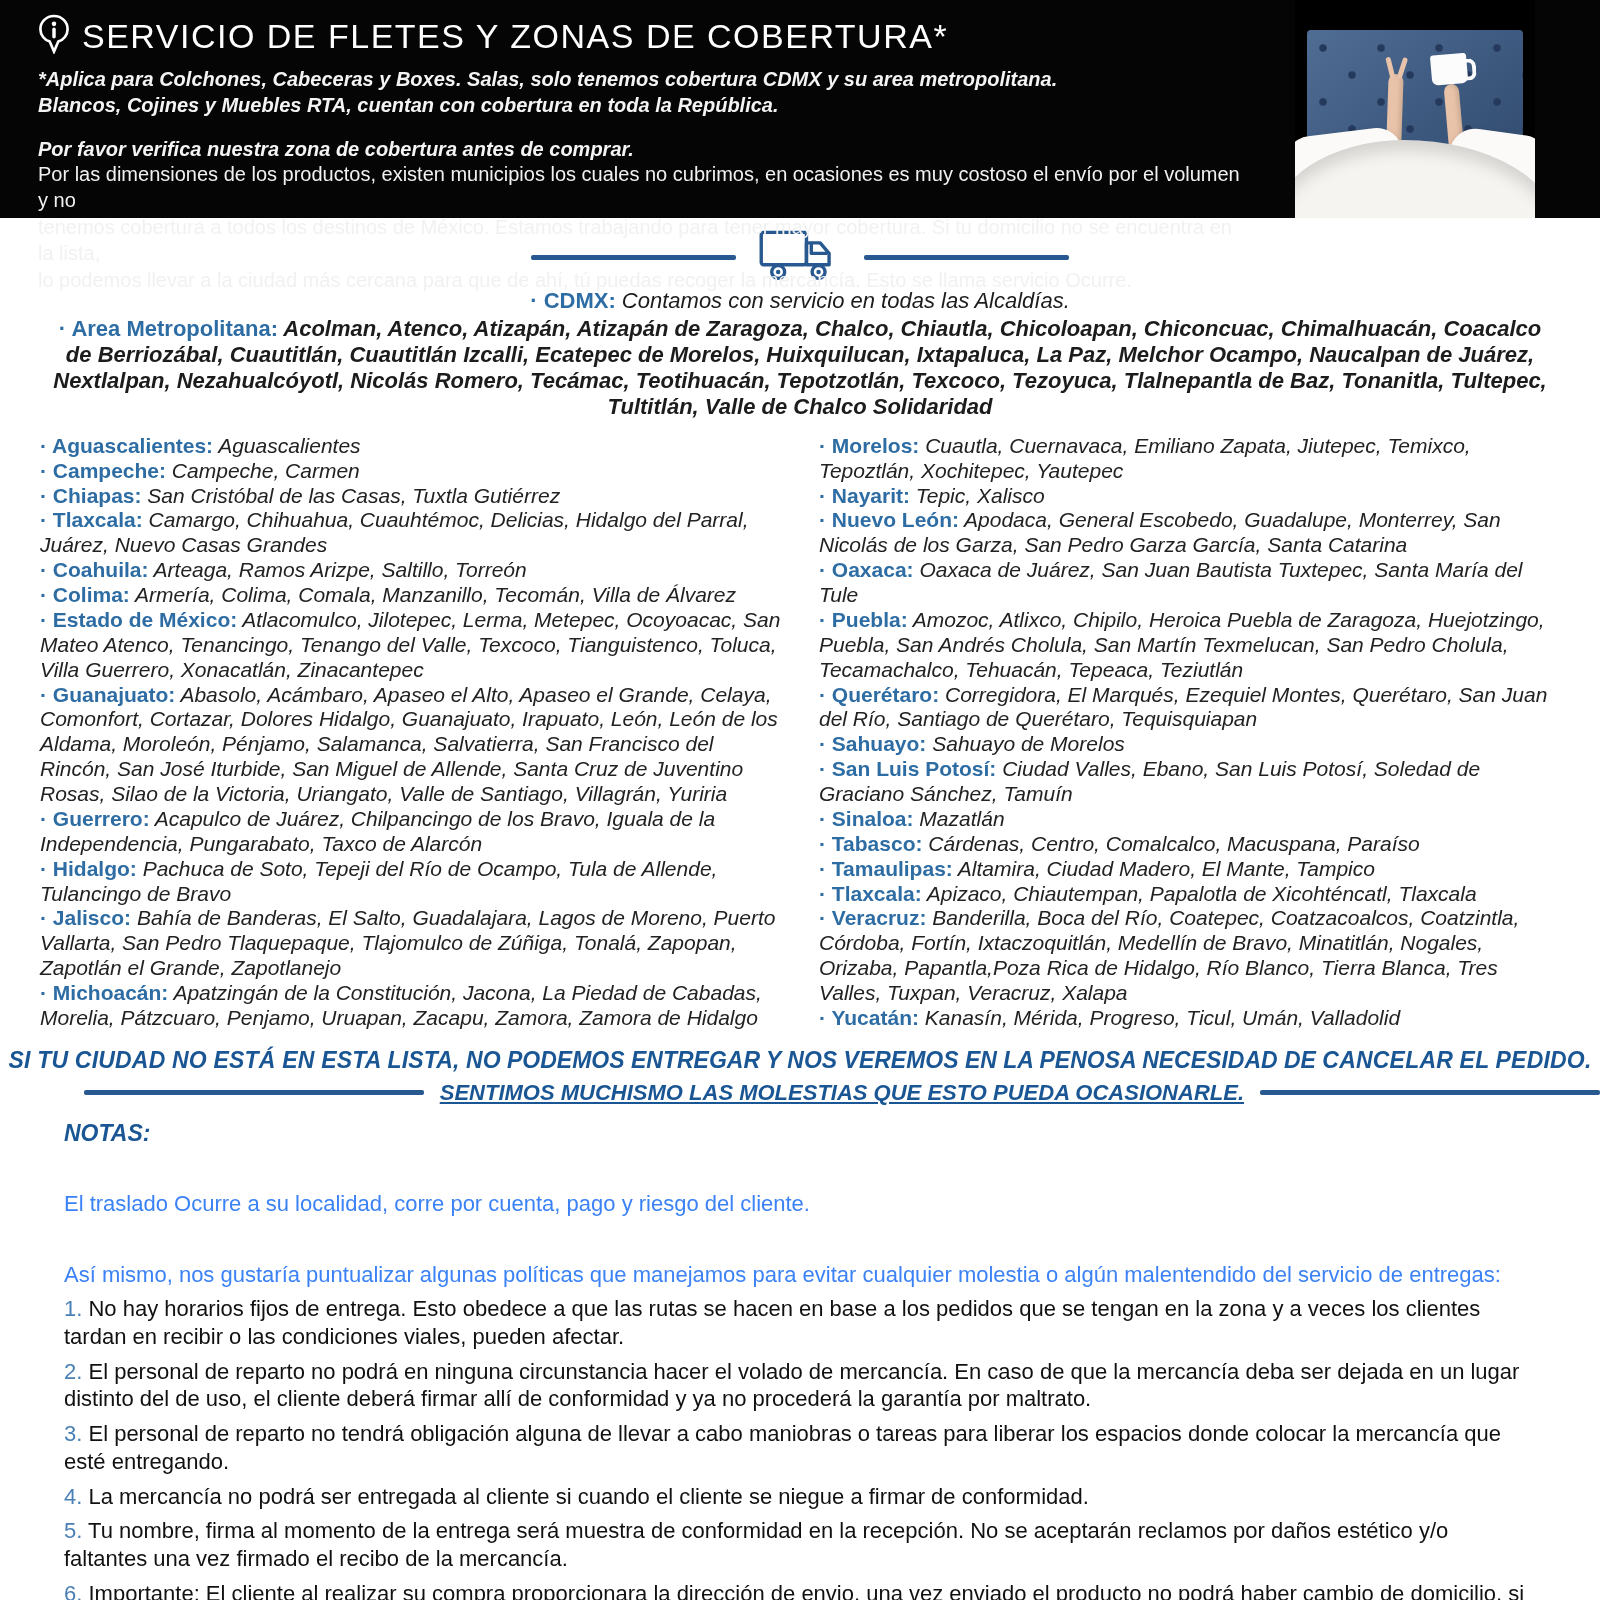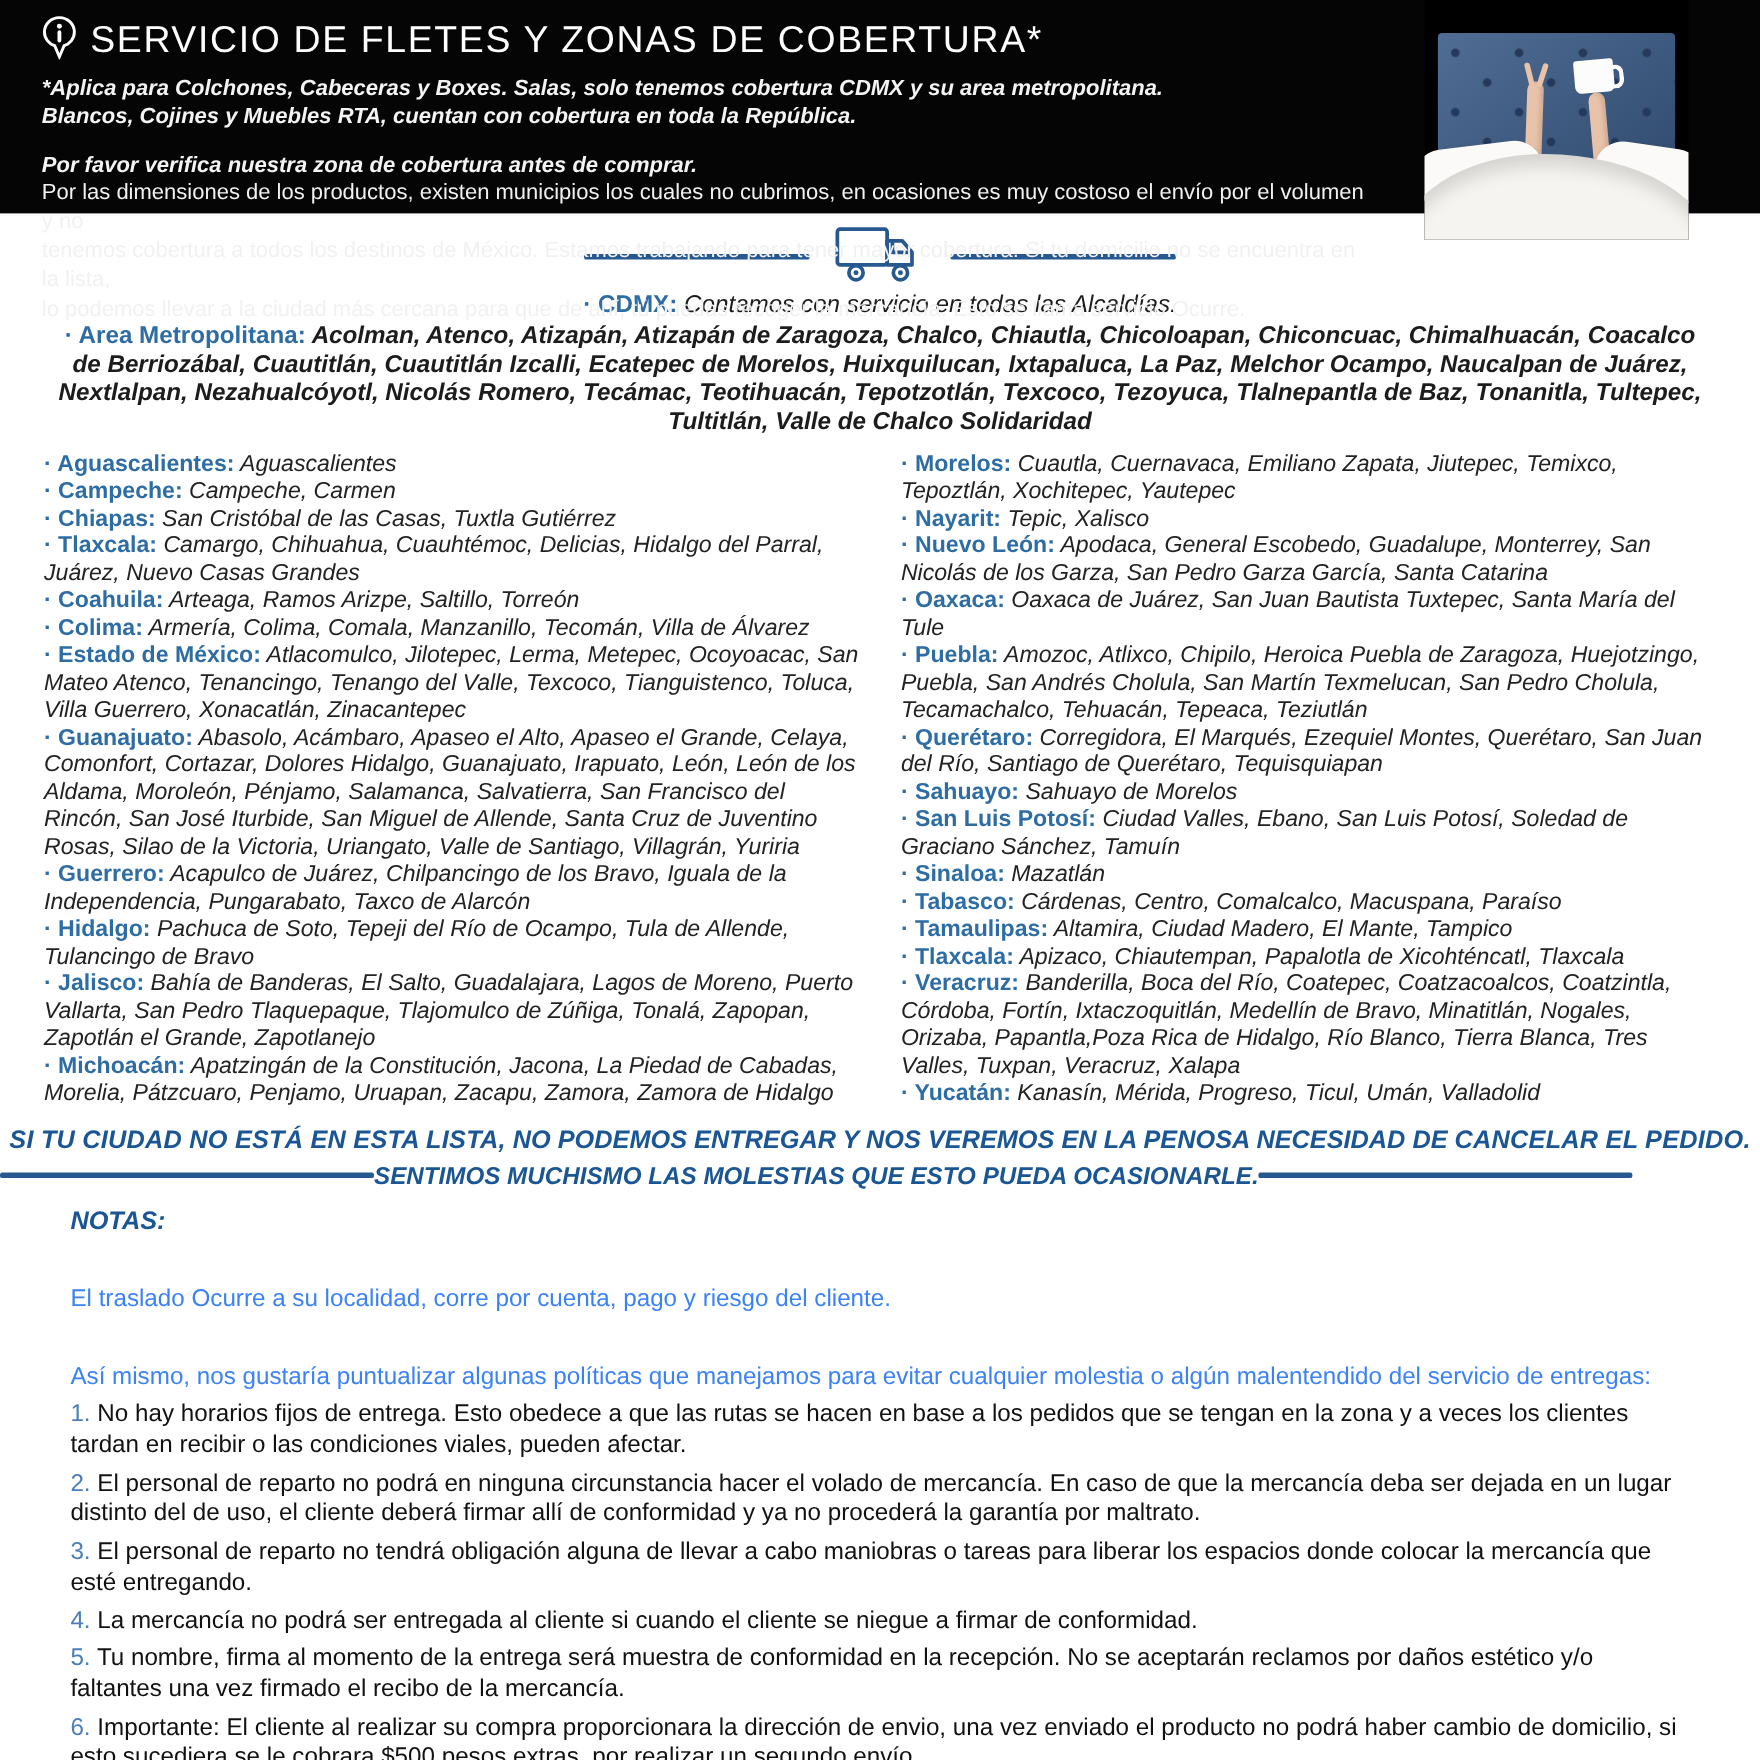--- a/index.html
+++ b/index.html
@@ -7,21 +7,21 @@
   body {
     width: 1600px; height: 1600px;
     background: #ffffff;
     font-family: "Liberation Sans", sans-serif;
     color: #1b1b1b;
     overflow: hidden;
   }
   
   .header {
     position: relative;
-    width: 1600px; height: 194px;
+    width: 1600px; height: 218px;
     background: #050505;
     color: #ffffff;
   }
   .header-inner { position: absolute; left: 38px; top: 14px; width: 1215px; }
   .title-row { display: flex; align-items: center; gap: 12px; }
   .title {
     font-size: 34px; font-weight: 500; letter-spacing: 1.5px;
     color: #ffffff; white-space: nowrap;
   }
   .subtitle { margin-top: 8px; font-size: 20px; font-style: italic; font-weight: 700; line-height: 1.3; color: #f4f4f4; }
@@ -71,21 +71,21 @@
   
   .columns { display: flex; gap: 38px; padding: 0 40px; margin-top: 14px; }
   .col { flex: 1; }
   .state-entry { font-size: 21px; line-height: 1.185; margin: 0; }
   .state-name { color: #2e6da4; font-weight: 700; }
   .state-cities { font-style: italic; color: #222222; }
   
   .warning { margin-top: 16px; text-align: center; color: #1a5694; font-style: italic; }
   .warn-l1 { font-size: 23px; font-weight: 700; }
   .warn-heavy { font-weight: 800; letter-spacing: .2px; }
-  .warn-l2-row { display: flex; justify-content: flex-start; align-items: center; margin-top: 6px; }
+  .warn-l2-row { display: flex; justify-content: flex-end; align-items: center; gap: 16px; margin-top: 6px; text-decoration: underline; }
   .warn-l2-row .rule { width: 340px; height: 5px; background: #27588f; border-radius: 2px; }
   .warn-l2 { font-size: 22px; font-weight: 700; }
   
   .notas { padding: 0 64px; margin-top: 14px; }
   .notas-title { color: #1a5694; font-size: 23px; font-weight: 700; font-style: italic; }
   .nline { font-size: 22px; line-height: 1.26; color: #3b82f6; margin-top: 43px; }
   .note-item { font-size: 22px; line-height: 1.26; color: #111111; margin-top: 7px; }
   .note-num { color: #4a80b5; }
 </style>
 </head>

